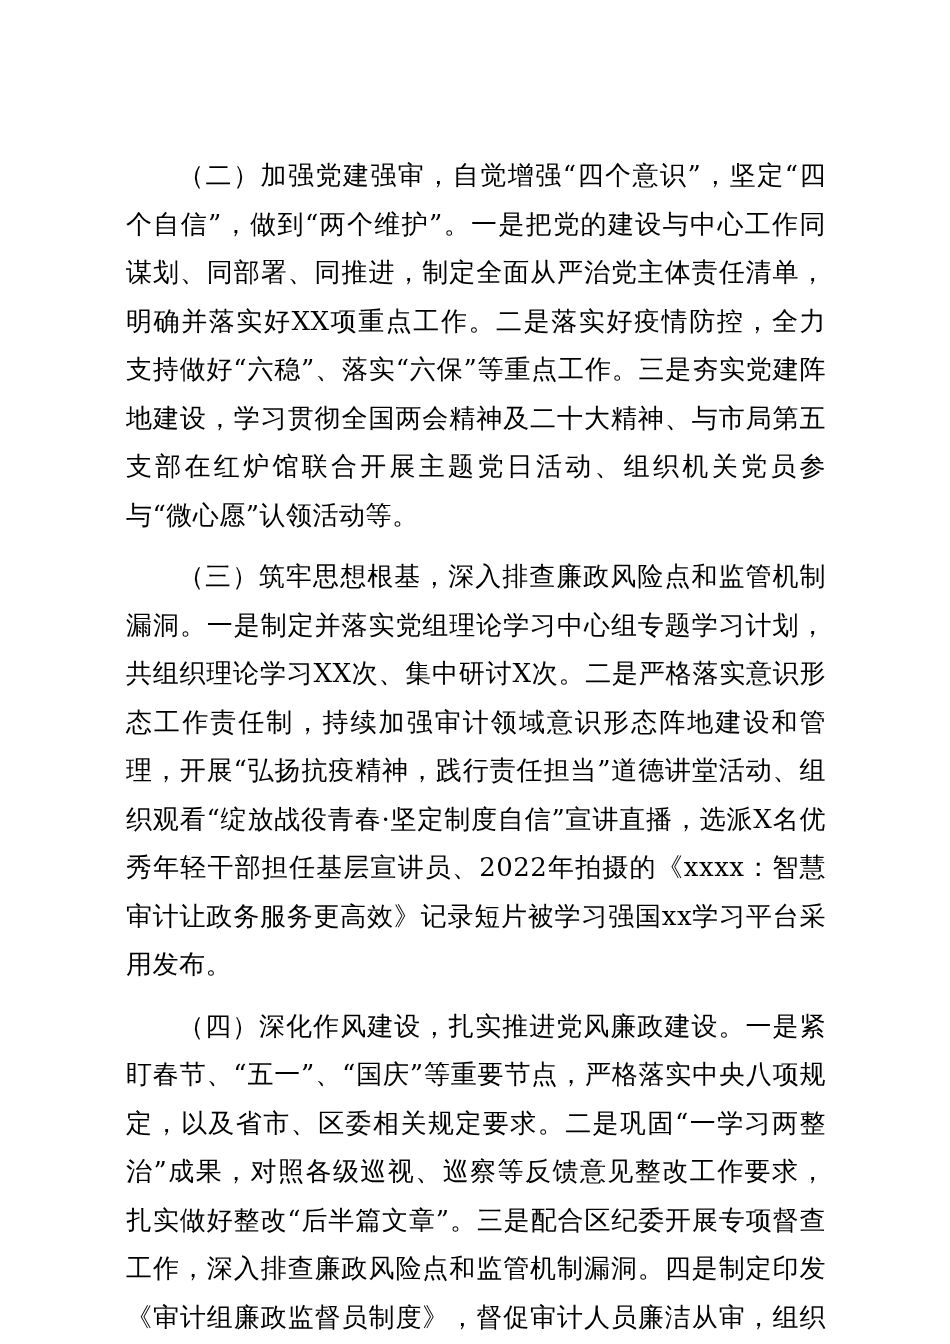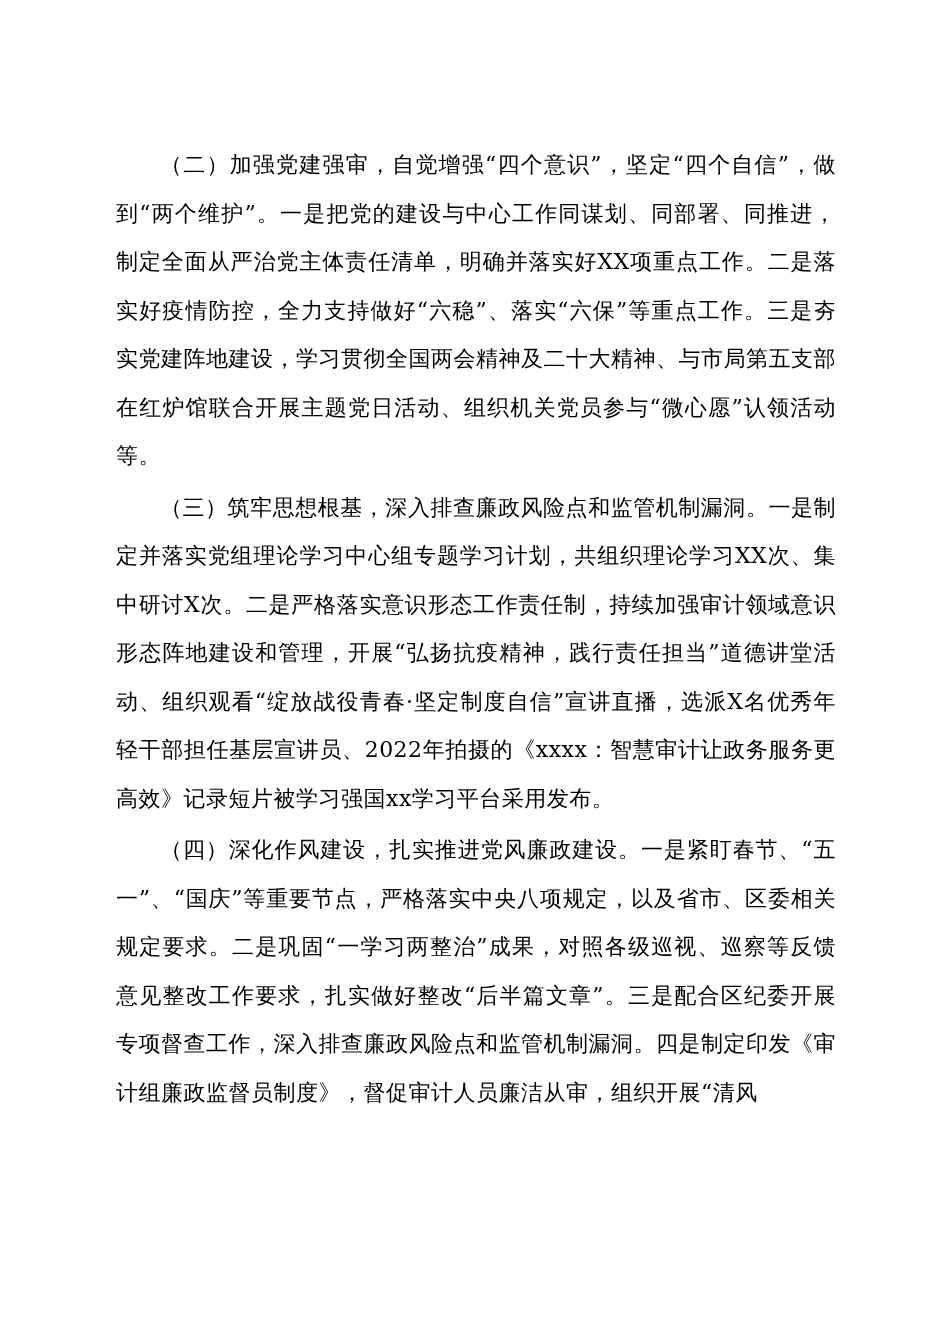--- a/index.html
+++ b/index.html
@@ -16,23 +16,23 @@
     font-family: "DejaVu Serif", "Liberation Serif", serif;
   }
   .doc-body {
     position: absolute;
     top: 138px;
     left: 113px;
     width: 726px;
     color: #000000;
   }
   .doc-body p {
-    margin: 3px;
+    margin: 13px;
     padding: 0;
-    font-size: 22px;
+    font-size: 26px;
     line-height: 48.5px;
     text-align: justify;
     text-justify: inter-ideograph;
     text-indent: 2em;
     letter-spacing: 0.5px;
     word-break: break-all;
   }
 </style>
 </head>
 <body>

